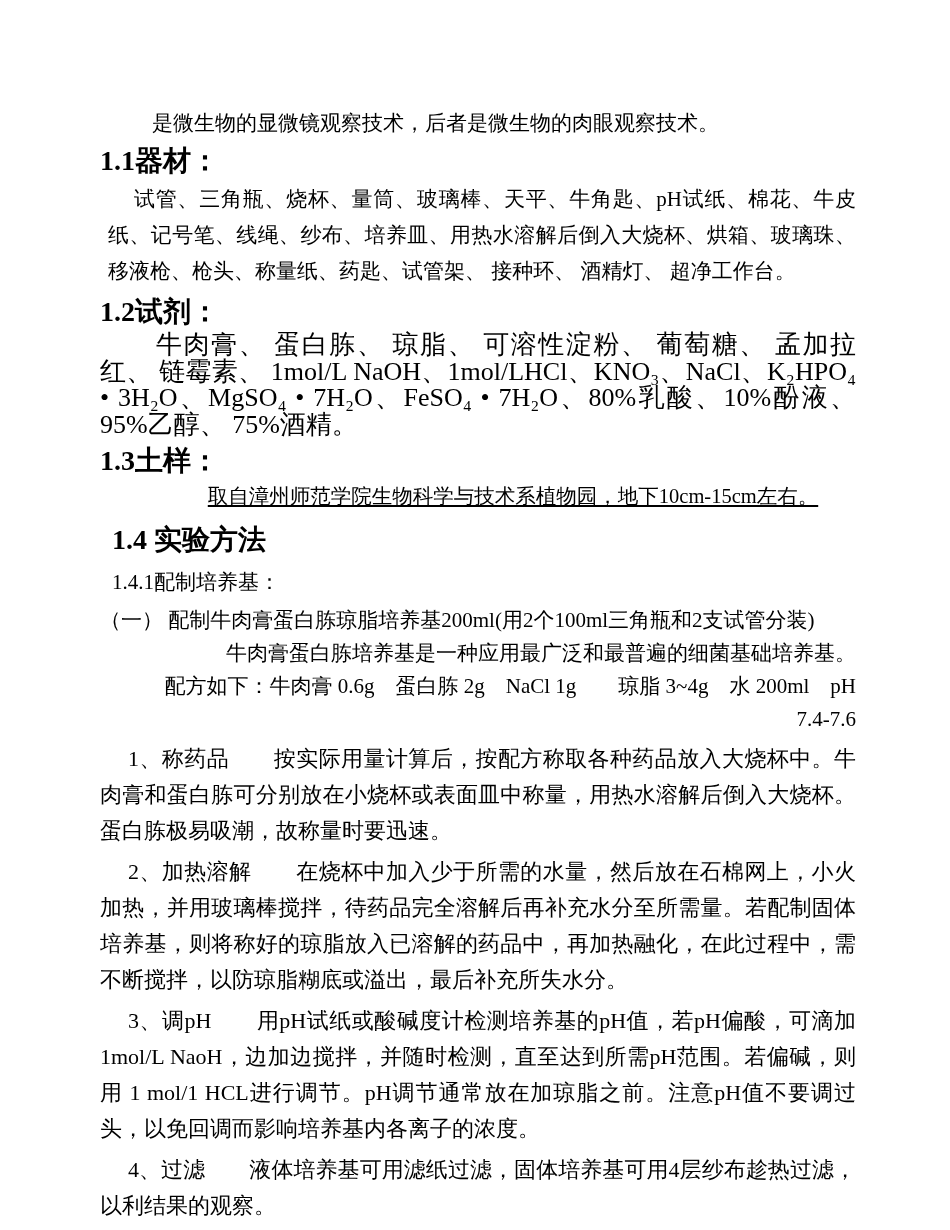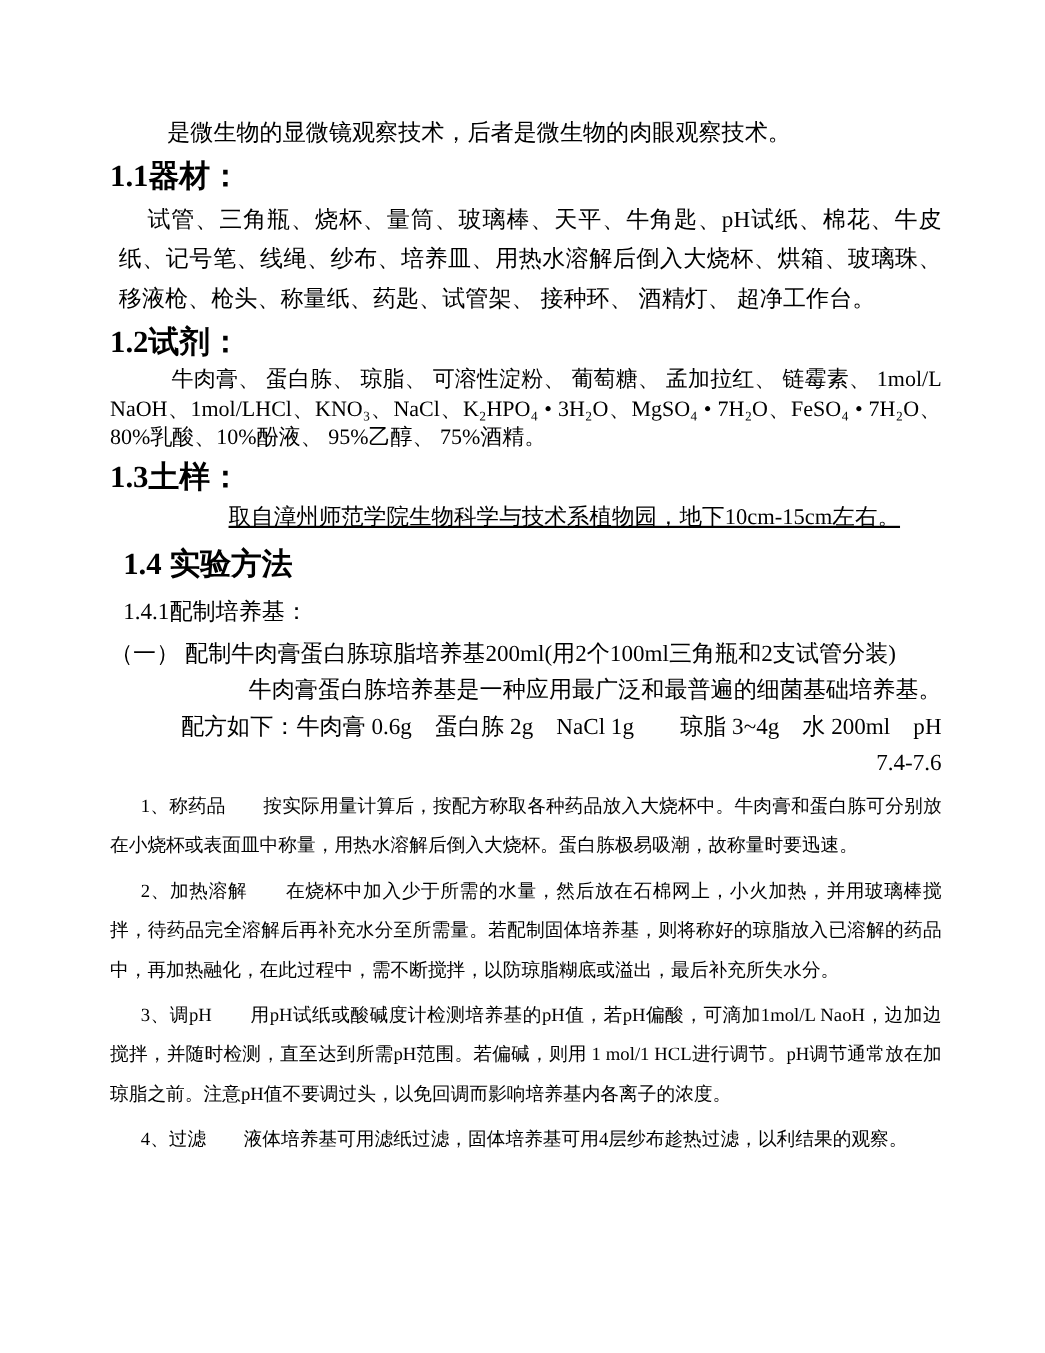--- a/index.html
+++ b/index.html
@@ -21,21 +21,20 @@
     background: #ffffff;
   }
   .page * {
     white-space: pre-wrap;
   }
   .intro {
     margin: 0;
     font-size: 21px;
     line-height: 30px;
     text-indent: 52px;
-    font-family: Liberation Mono, monospace;
   }
   .h1 {
     margin: 12px 0 4px 0;
     font-size: 27px;
     font-weight: bold;
     line-height: 38px;
   }
   .h2 {
     margin: 6px 0 4px 0;
     font-size: 28px;
@@ -58,21 +57,21 @@
     margin: 0;
     text-align: justify;
   }
   .equipment {
     font-size: 21px;
     line-height: 36px;
     text-indent: 26px;
     padding-left: 8px;
   }
   .reagents {
-    font-size: 20px;
+    font-size: 26px;
     line-height: 26.5px;
     text-indent: 56px;
   }
   .soil {
     font-size: 20.5px;
     line-height: 30px;
     text-indent: 70px;
     text-align: center;
     text-decoration: underline;
   }
@@ -83,21 +82,21 @@
   }
   .recipe-line {
     margin: 0;
     font-size: 21px;
     line-height: 33px;
     padding-left: 32px;
     text-align: right;
   }
   .step {
     margin: 5px 0 5px 0;
-    font-size: 17px;
+    font-size: 22px;
     line-height: 36px;
     text-indent: 28px;
     text-align: justify;
   }
 </style>
 </head>
 <body>
 
 <div class="page">
 

